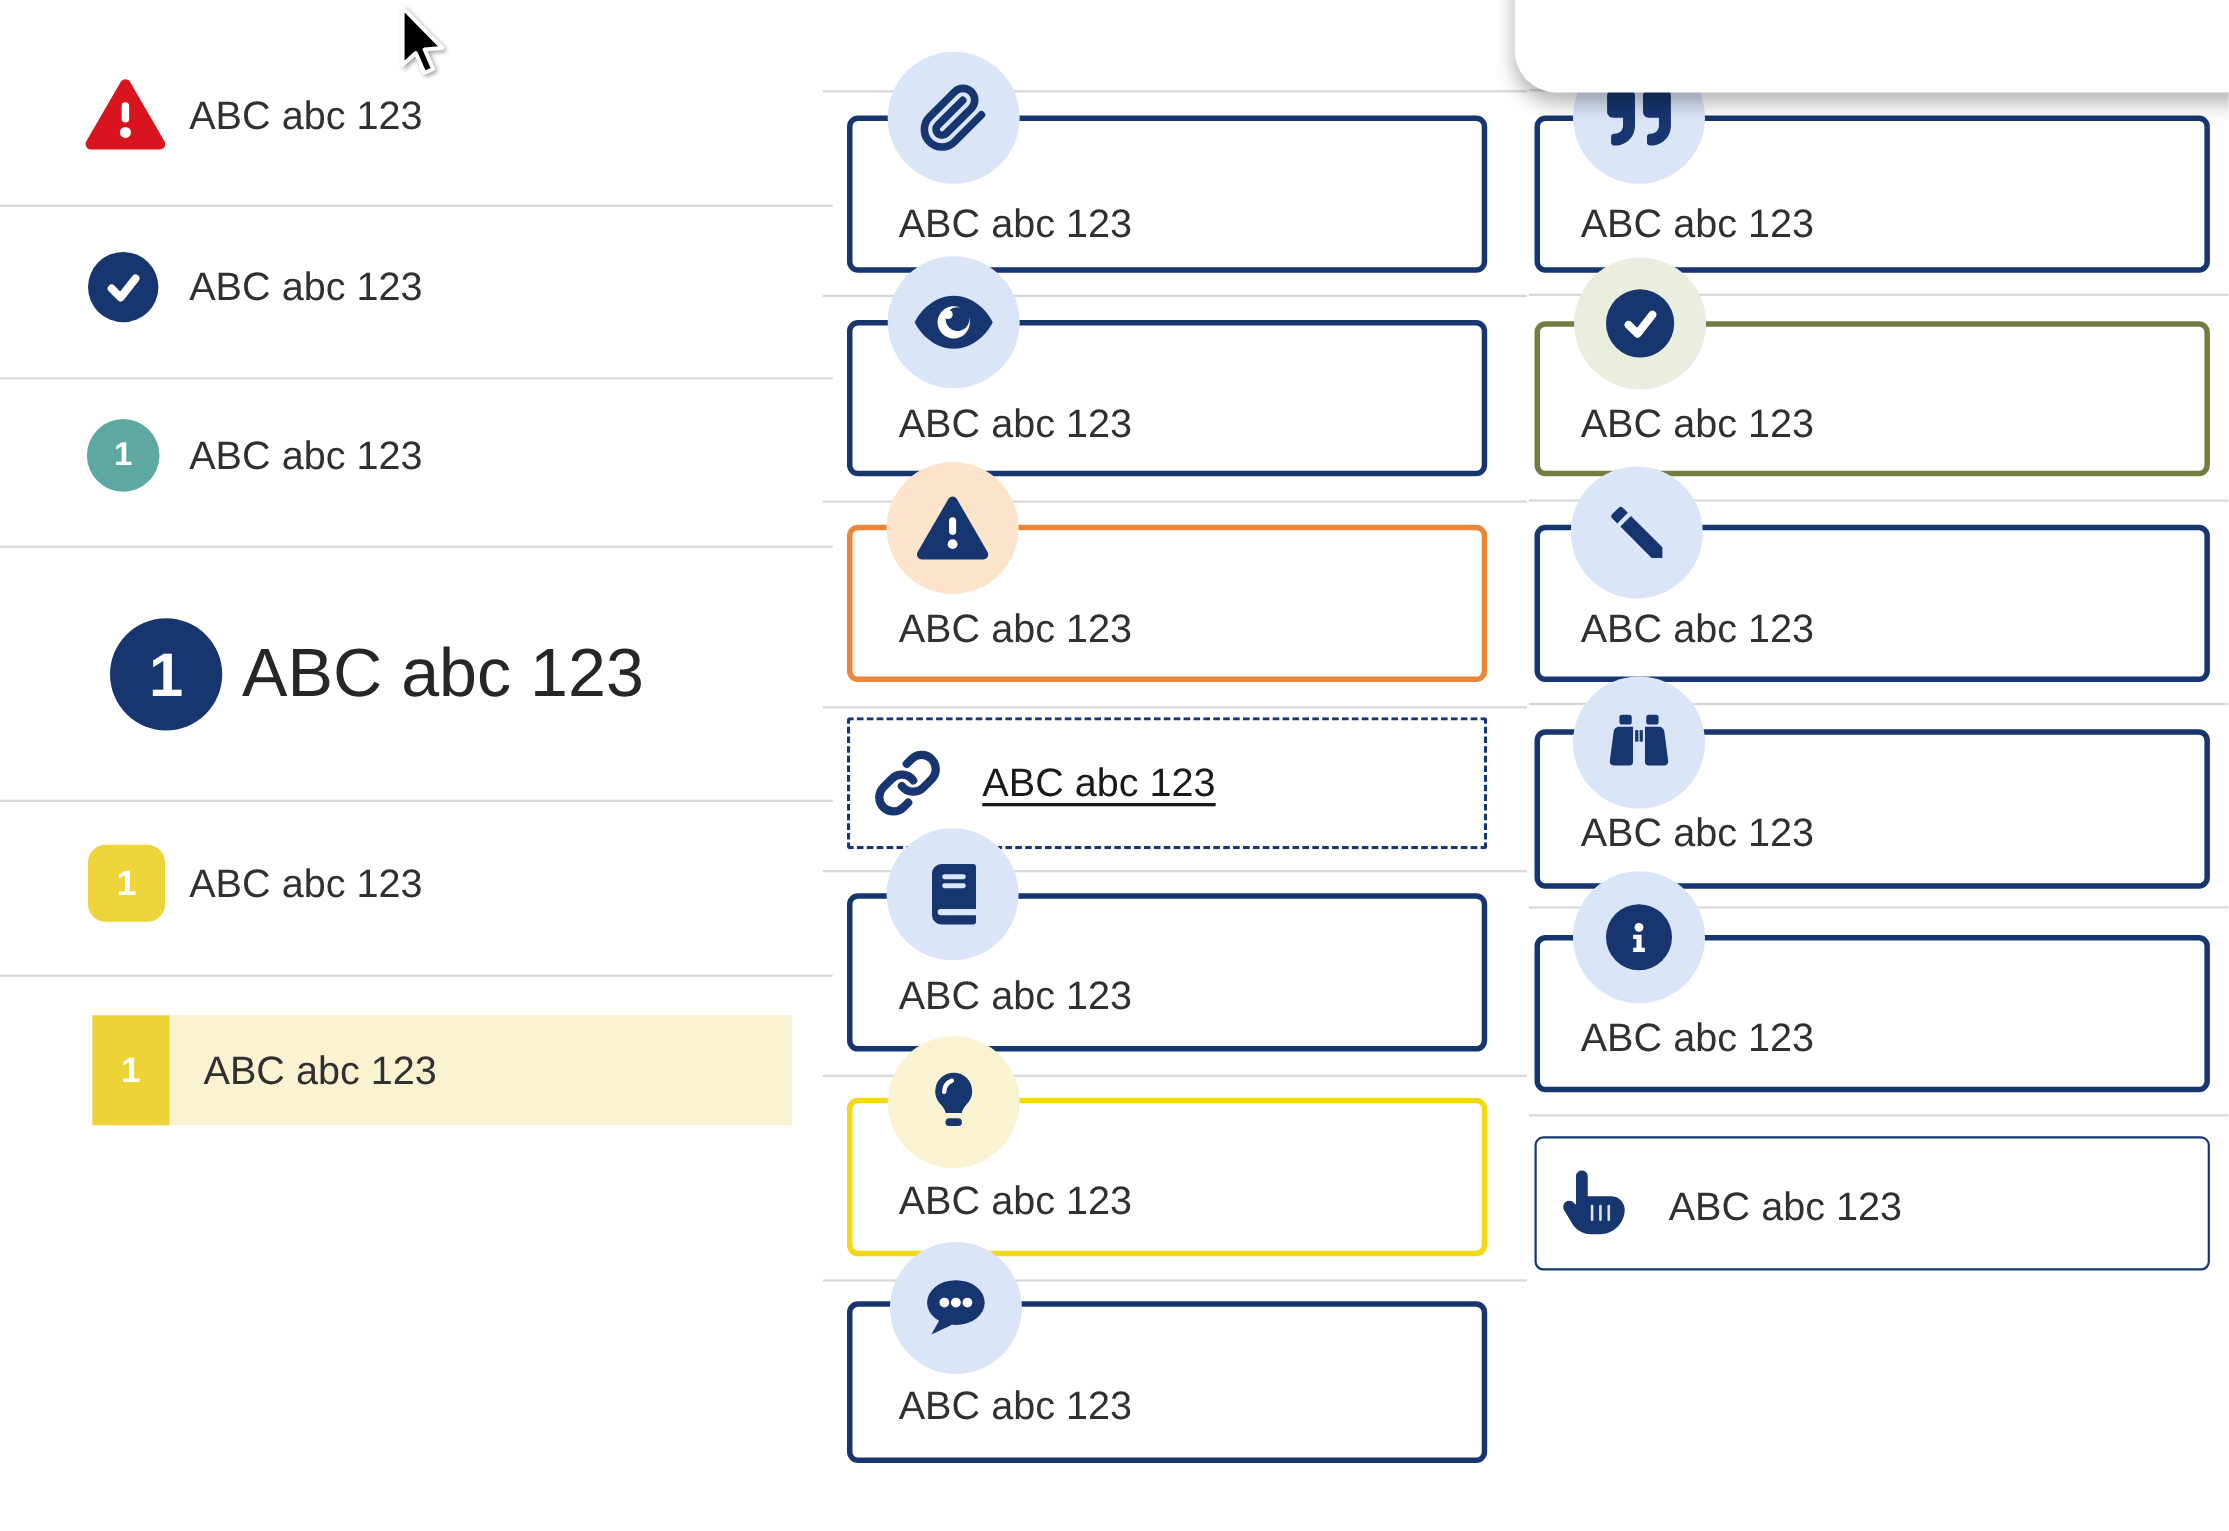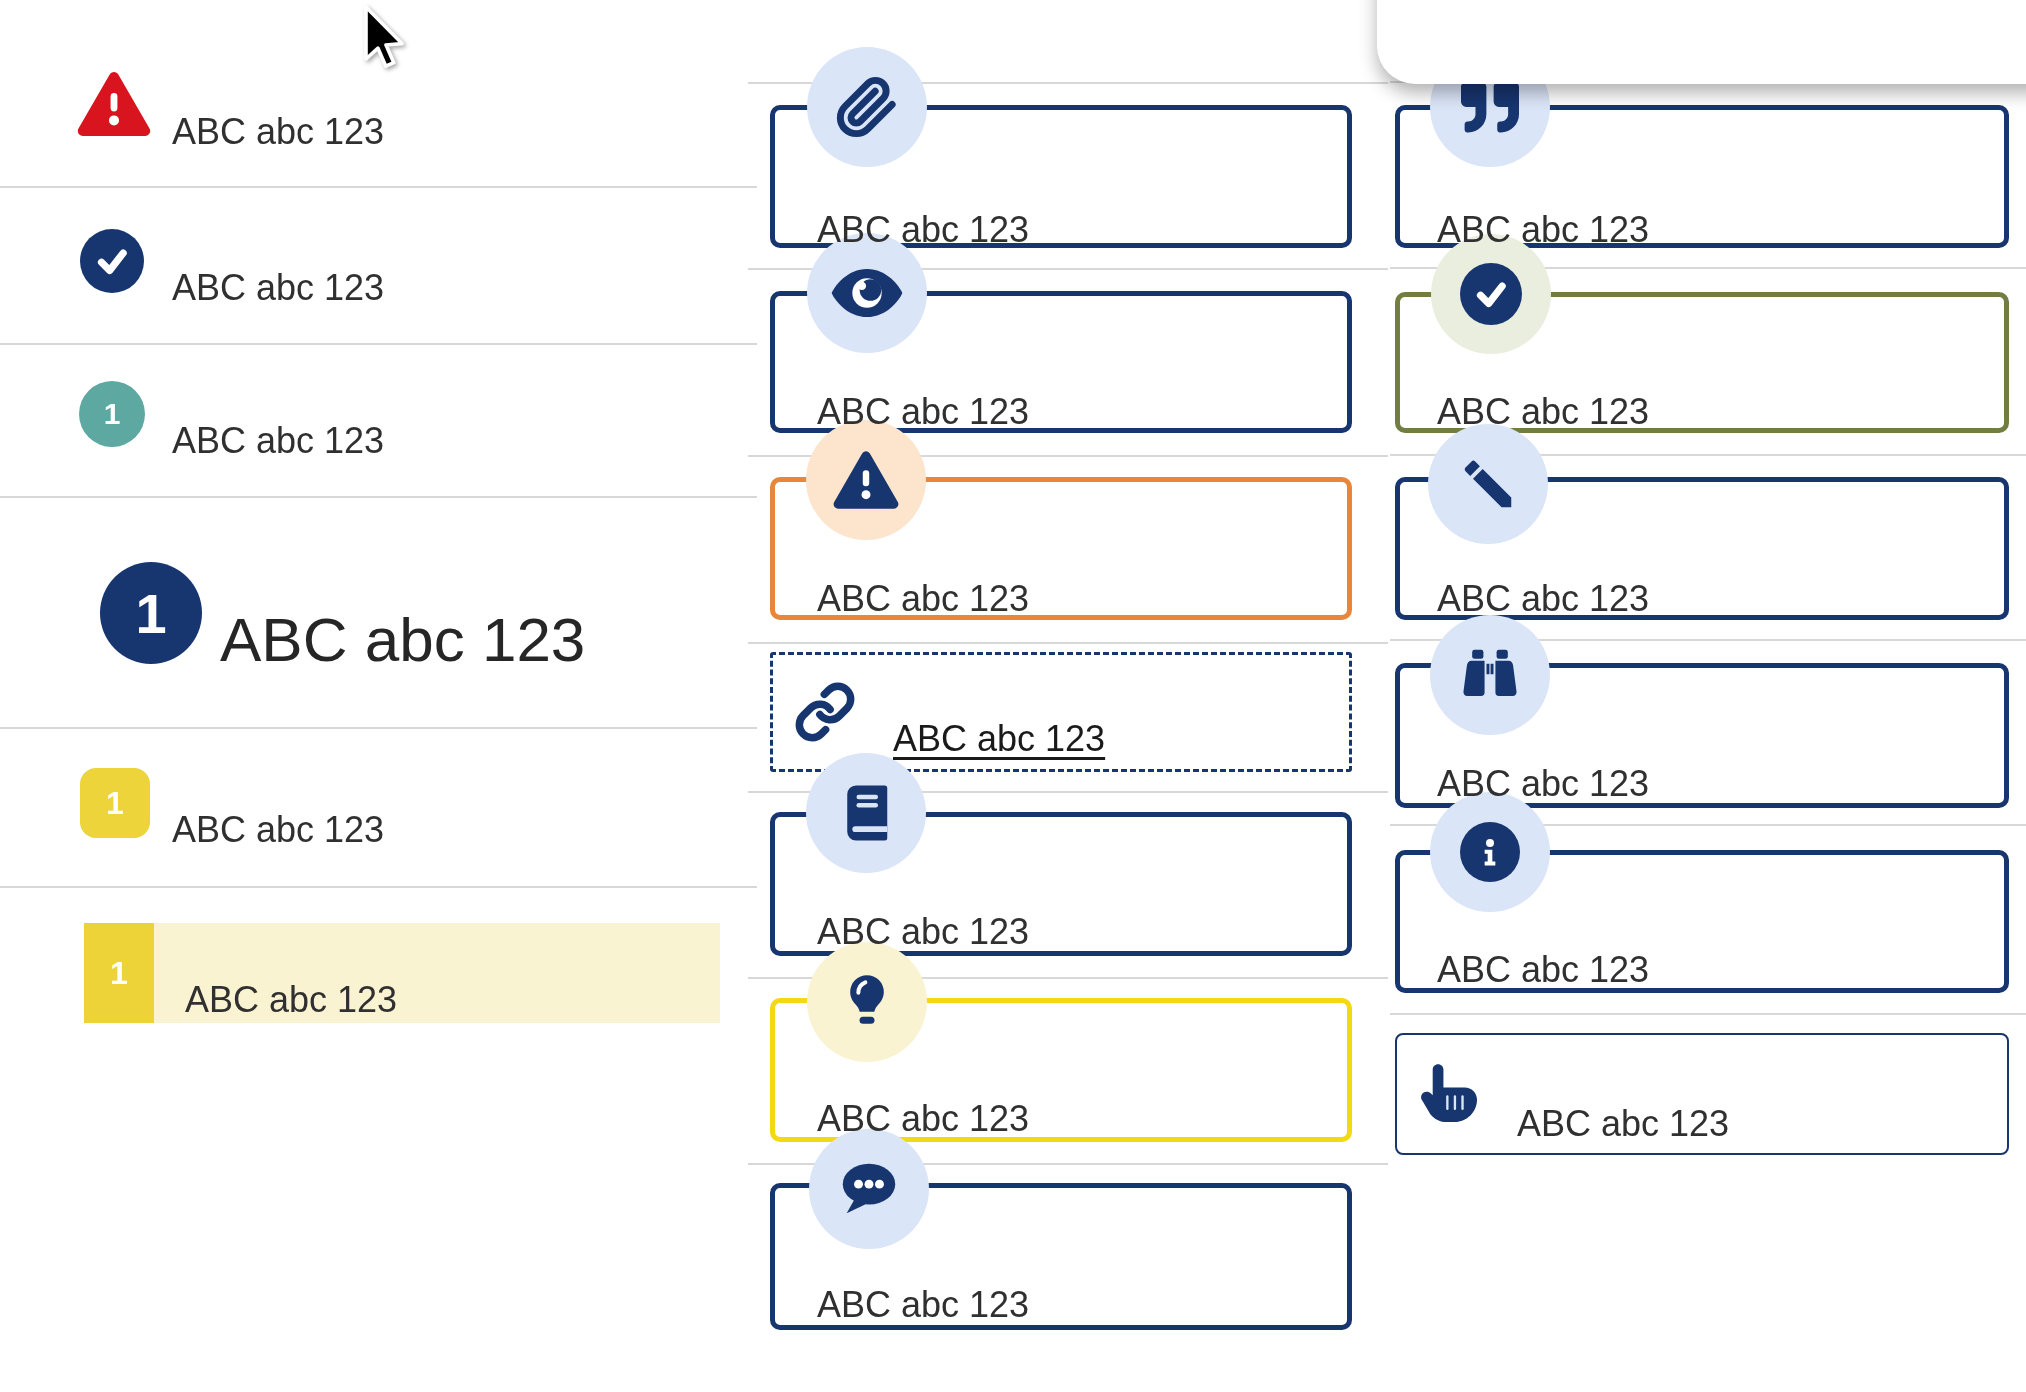--- a/index.html
+++ b/index.html
@@ -4,21 +4,21 @@
 <style>
   html,body{margin:0;padding:0;}
   body{
     width:2026px;height:1392px;position:relative;overflow:hidden;background:#ffffff;
     font-family:"Liberation Sans","DejaVu Sans",sans-serif;
   }
   .abs{position:absolute;}
   .sep{position:absolute;height:2px;background:#d8d8d8;z-index:1;}
   .lbl{
     position:absolute;font-size:36px;line-height:52px;color:#303030;
-    white-space:nowrap;z-index:3;margin-top:27px;
+    white-space:nowrap;z-index:3;
   }
   .lbl-big{font-size:62px;line-height:76px;color:#262626;}
   .lbl-link{text-decoration:underline;text-underline-offset:6px;color:#1a1a1a;cursor:pointer;}
   .circ{
     position:absolute;width:120px;height:120px;border-radius:50%;
     display:flex;align-items:center;justify-content:center;z-index:2;
   }
   .circ-blue{background:#dbe5f8;}
   .circ-peach{background:#fce4cd;}
   .circ-cream{background:#faf3d2;}

